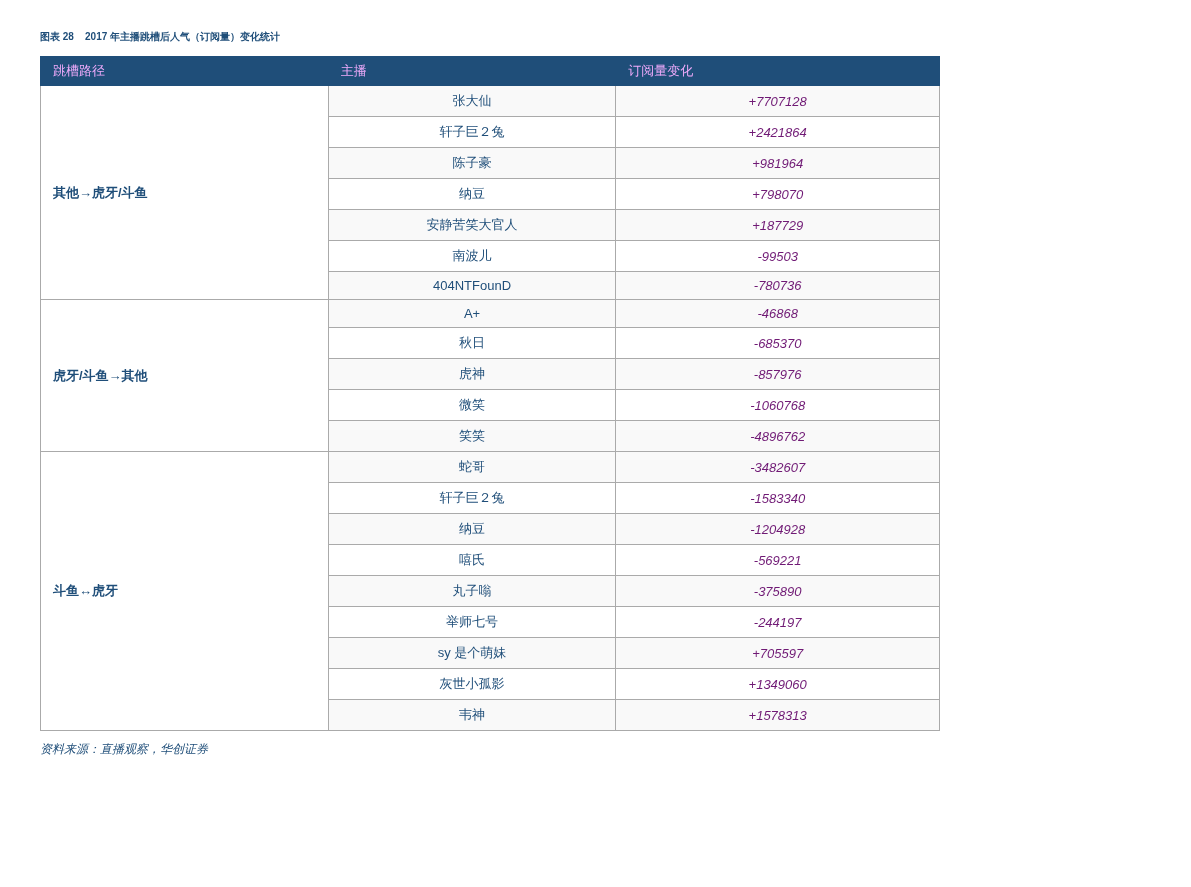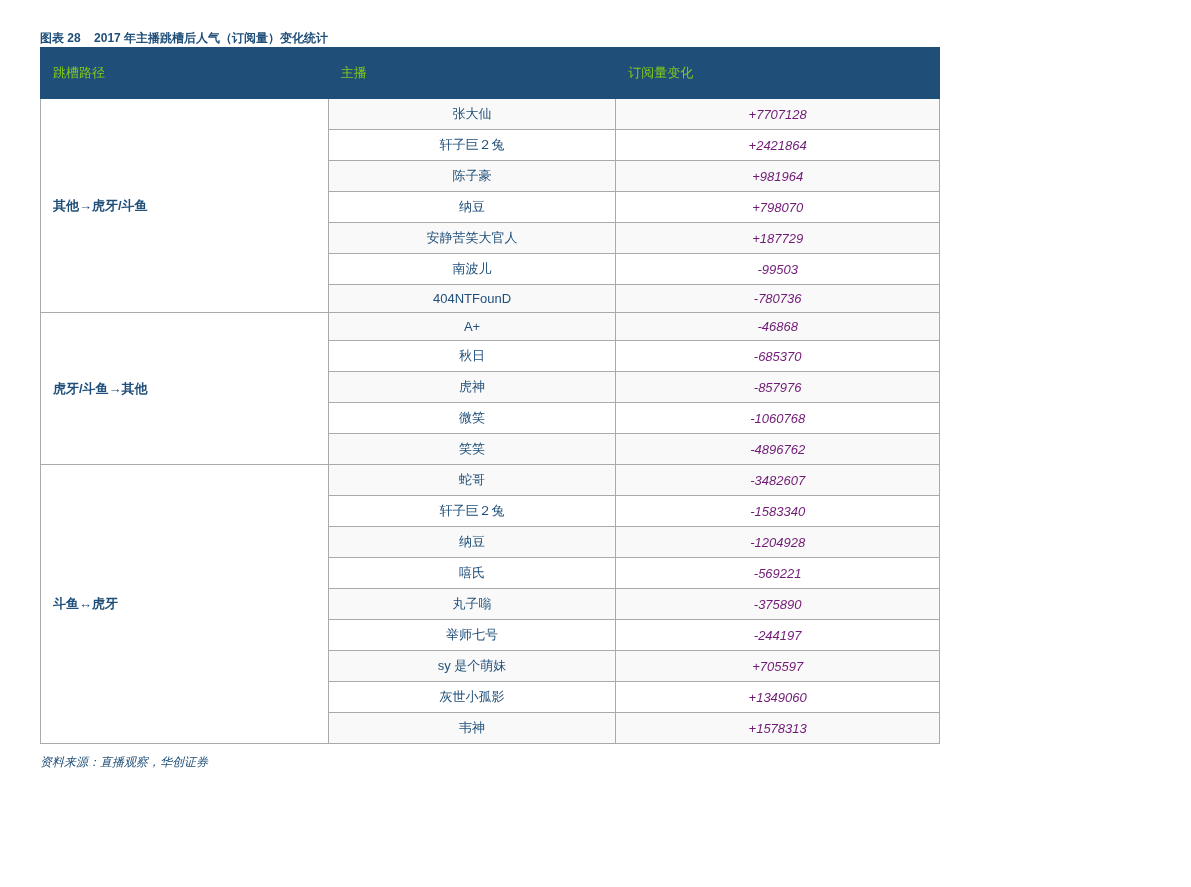--- a/index.html
+++ b/index.html
@@ -7,32 +7,33 @@
       background: #ffffff;
       font-family: "SimSun", "宋体", "Microsoft YaHei", sans-serif;
       font-size: 13px;
       color: #000;
       padding: 30px 40px;
       width: 1191px;
       min-height: 887px;
     }
     .chart-title {
       color: #1f4e79;
-      font-size: 12px;
+      font-size: 10px;
       font-weight: bold;
+      margin-bottom: 12px;
     }
     table {
       border-collapse: collapse;
       width: 100%;
       max-width: 900px;
     }
     thead tr th {
       background-color: #1f4e79;
-      color: #84cc16;
-      padding: 16px 12px;
+      color: #f0abfc;
+      padding: 5px 12px;
       text-align: left;
       font-weight: normal;
       font-size: 13px;
       border: 1px solid #1f4e79;
     }
     tbody tr td {
       border: 1px solid #aaaaaa;
       padding: 6px 12px;
       vertical-align: middle;
       font-size: 13px;

